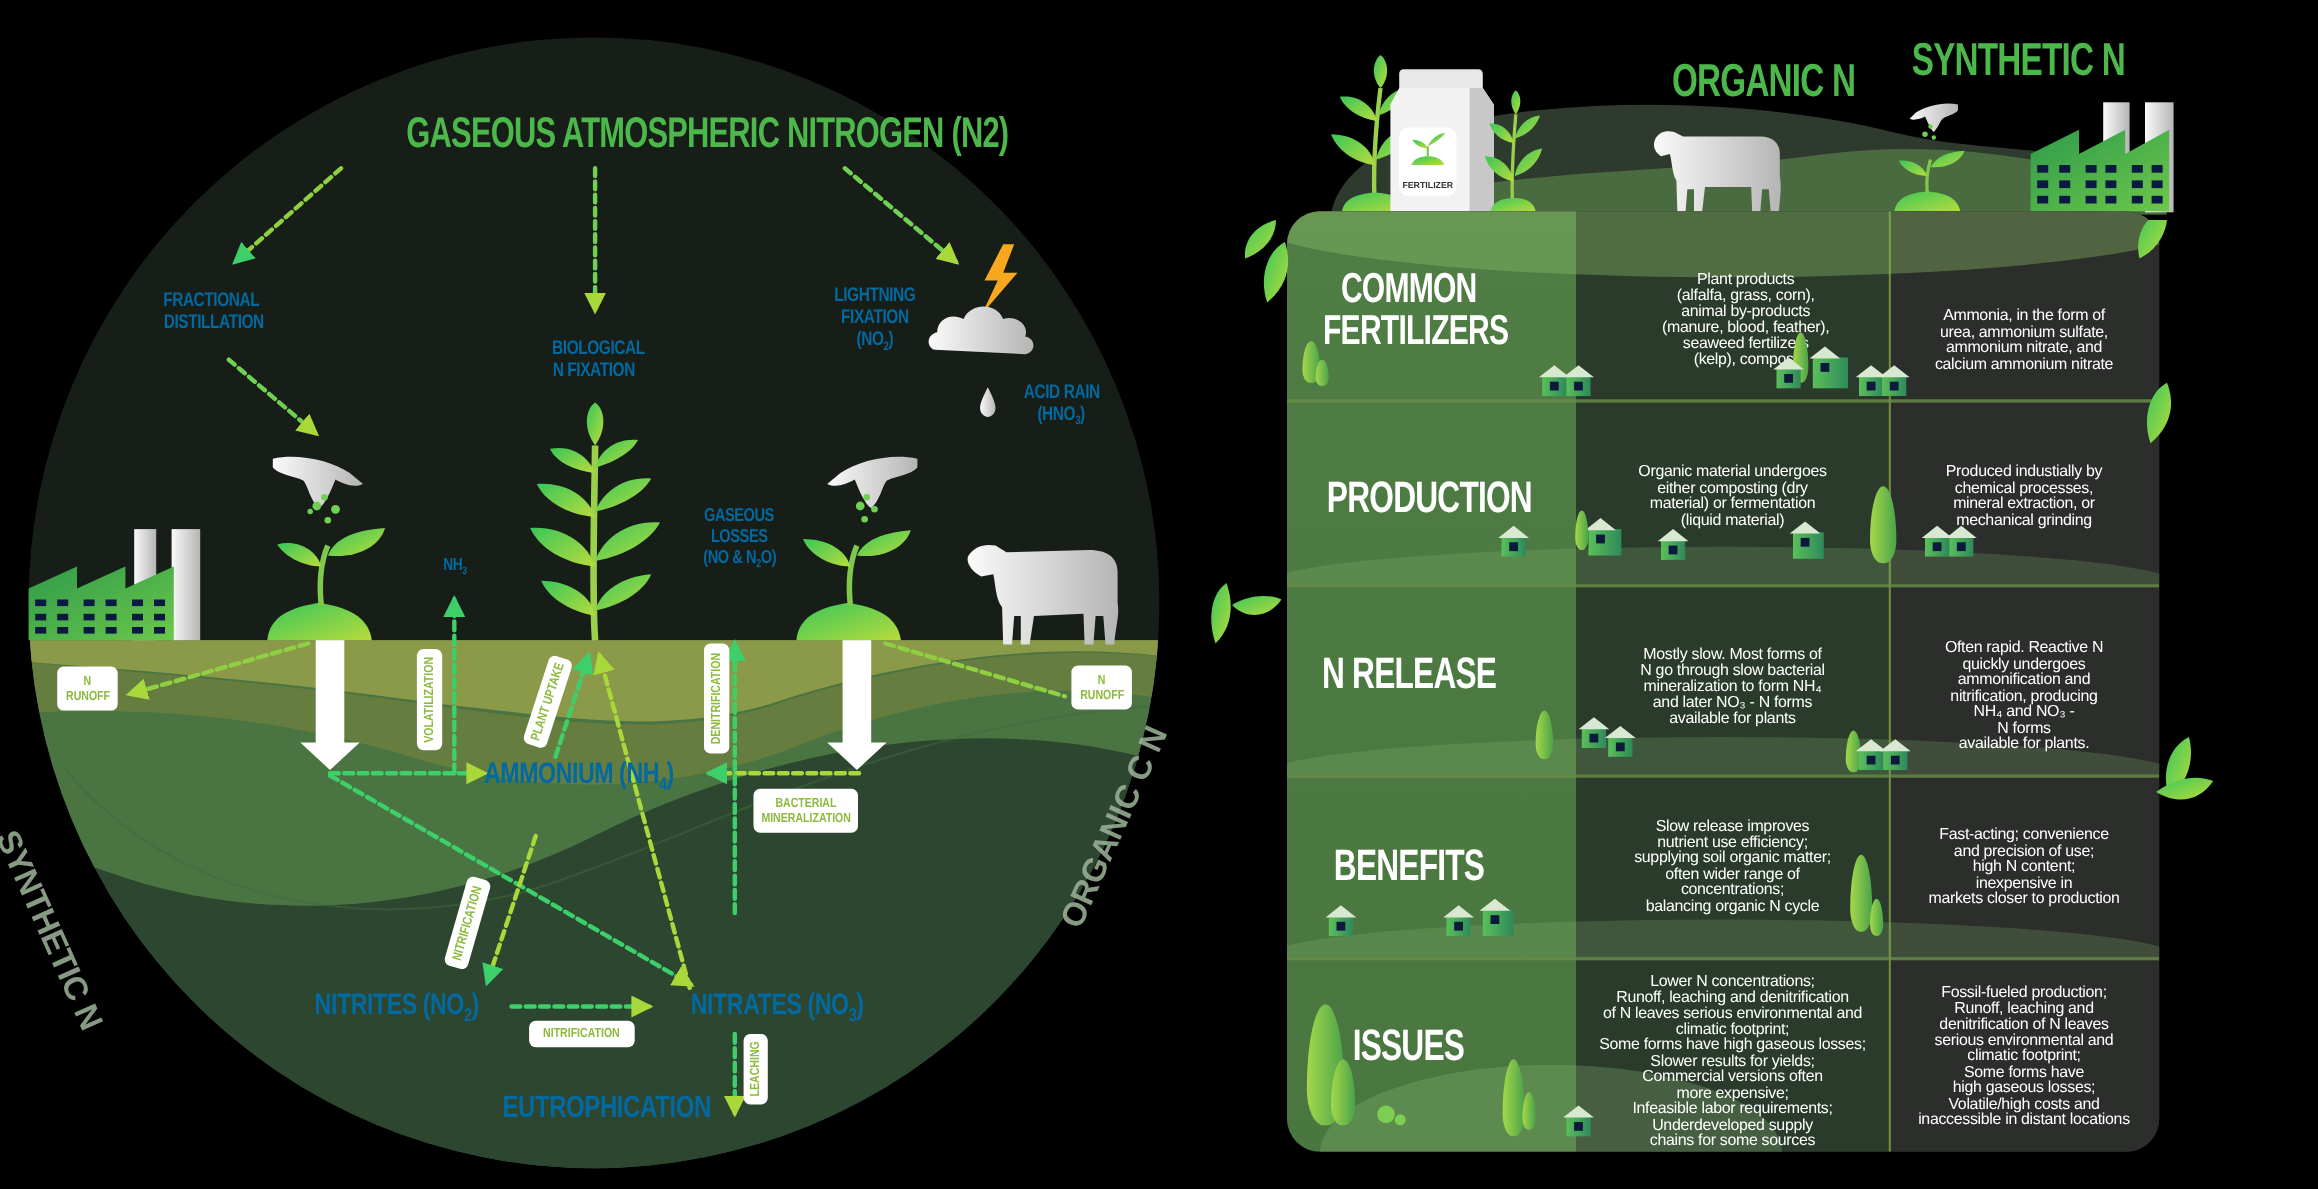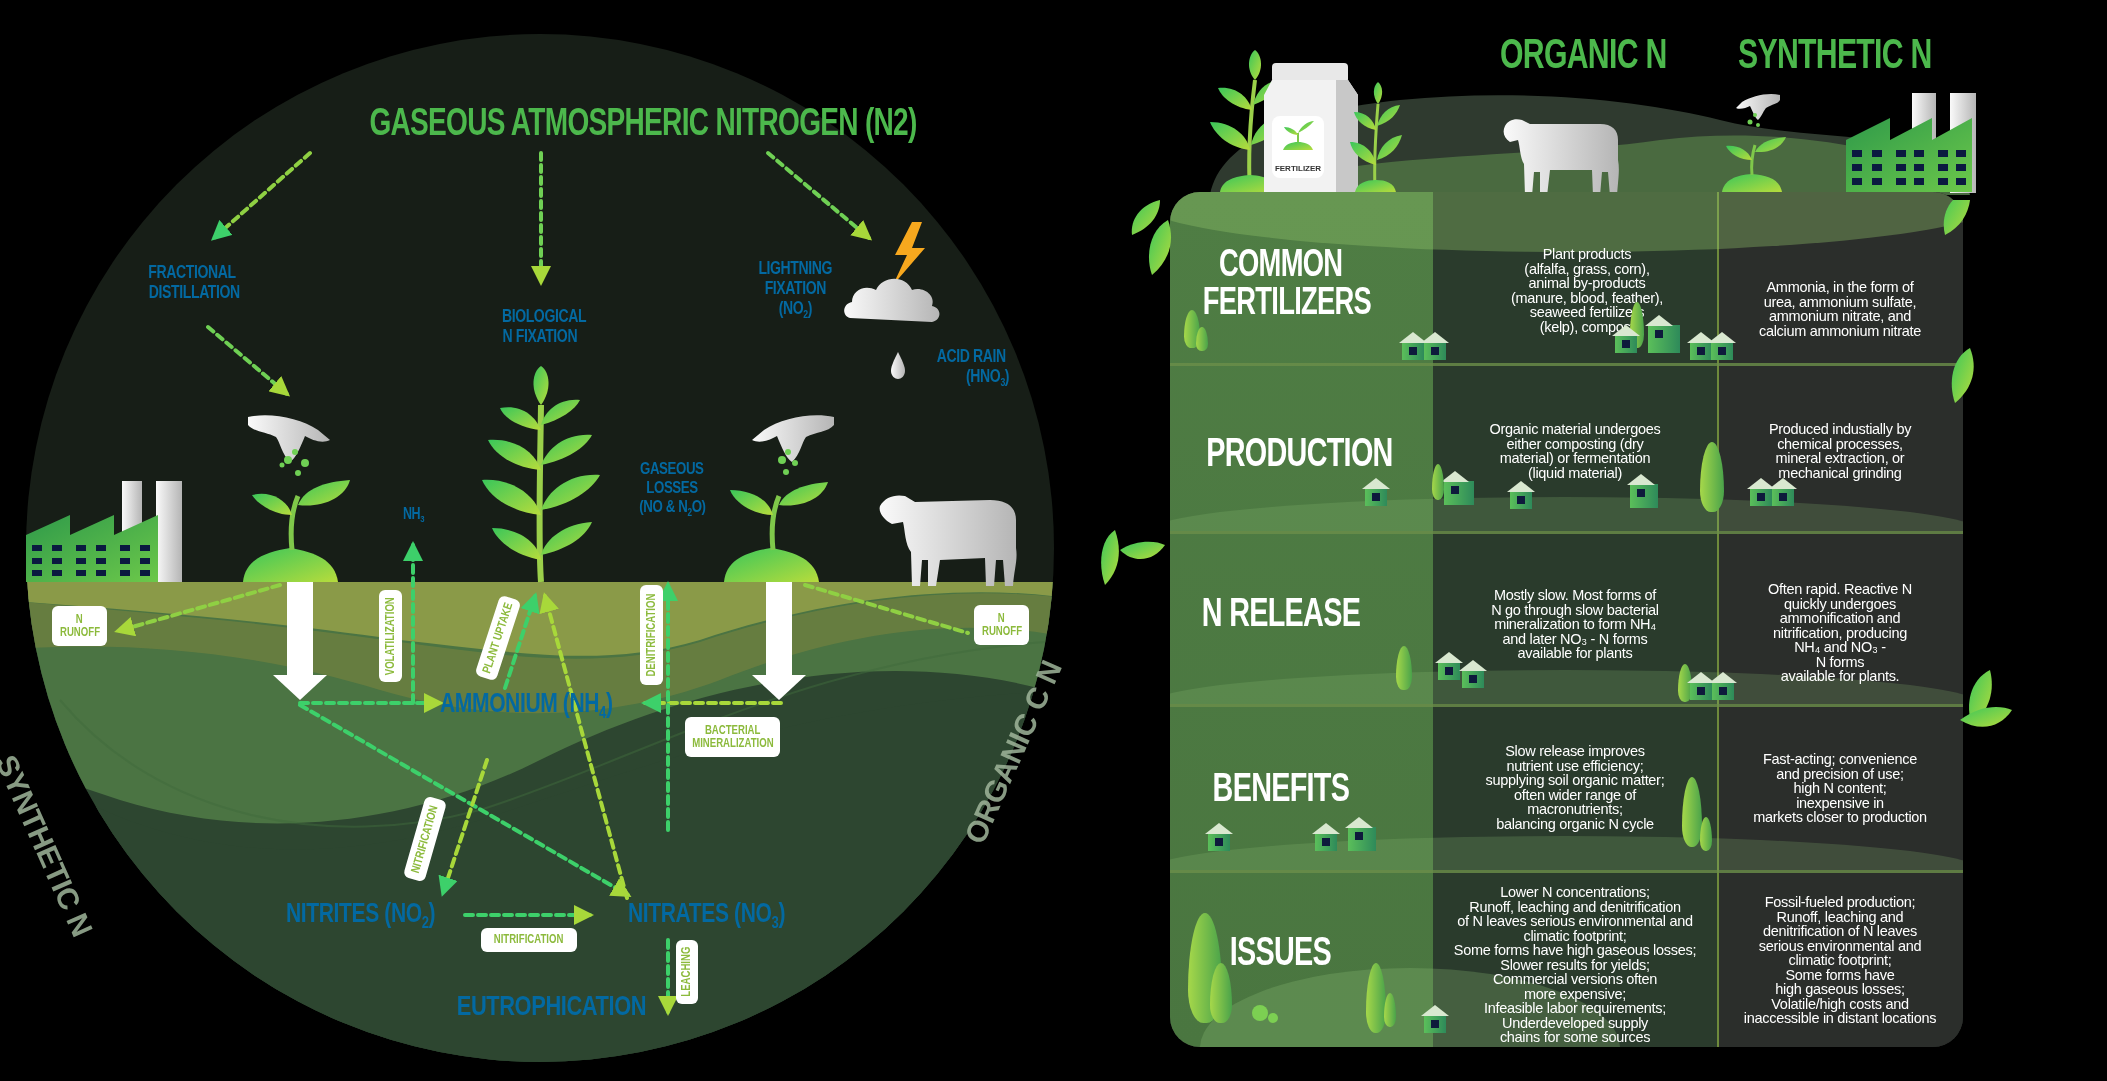--- a/index.html
+++ b/index.html
@@ -219,21 +219,21 @@
   </div>
   <div class="lbl" style="left:490px; top:306px; width:100px; font-size:18px;">
     <div class="sq">BIOLOGICAL</div><br>
     <div class="sq">N FIXATION</div>
   </div>
   <div class="lbl" style="left:745px; top:258px; width:100px; font-size:18px;">
     <div class="sq">LIGHTNING</div><br>
     <div class="sq">FIXATION</div><br>
     <div class="sq"><span>(NO</span><sub>2</sub>)</div>
   </div>
-  <div class="lbl" style="left:915px; top:346px; width:100px; font-size:18px;text-align:right;">
+  <div class="lbl" style="left:915px; top:346px; width:100px; font-size:18px;">
     <div class="sq">ACID RAIN</div><br>
     <div class="sq"><span>(HNO</span><sub>3</sub>)</div>
   </div>
   <div class="lbl" style="left:389px; top:505px; width:50px; font-size:16px;">
     <div class="sq"><span>NH</span><sub>3</sub></div>
   </div>
   <div class="lbl" style="left:622px; top:459px; width:100px; font-size:17px;">
     <div class="sq">GASEOUS</div><br>
     <div class="sq">LOSSES</div><br>
     <div class="sq"><span>(NO &amp; N</span><sub>2</sub><span>O)</span></div>
@@ -381,21 +381,21 @@
         <rect x="752" y="178" width="10" height="7"></rect>
           <rect x="772" y="178" width="10" height="7"></rect>
         <rect x="796" y="178" width="10" height="7"></rect>
           <rect x="814" y="178" width="10" height="7"></rect>
         <rect x="838" y="178" width="10" height="7"></rect>
           <rect x="856" y="178" width="10" height="7"></rect>
       </g>
     </g>
   </svg>
 
-  <div class="col-head" style="left:400px;"><span>ORGANIC N</span></div>
+  <div class="col-head" style="left:420px;margin-top:19px;"><span>ORGANIC N</span></div>
   <div class="col-head" style="left:638px;"><span>SYNTHETIC N</span></div>
 
   <div class="table">
     <div class="col-left"></div>
     <div class="col-mid"></div>
     <div class="col-right"></div>
 
     <div style="position:absolute; left:-30px; top:-40px; width:860px; height:100px; border-radius:50%; background:rgba(150,200,110,0.35);"></div>
 
     <div class="row" style="top:0; height:174px;">
@@ -477,21 +477,21 @@
     <div class="row" style="top:515px; height:166px;">
       <div class="hill"></div>
       <div class="rule"></div>
       <div class="row-head" style="top:60px;">
         <span>BENEFITS</span>
       </div>
       <div class="cell mid" style="top:37px;">Slow release improves
 nutrient use efficiency;
 supplying soil organic matter;
 often wider range of
-macronutrients;
+concentrations;
 balancing organic N cycle</div>
       <div class="cell right" style="top:45px;">Fast-acting; convenience
 and precision of use;
 high N content;
 inexpensive in
 markets closer to production</div>
       <div class="house" style="left:38px; top:126px;"></div>
       <div class="house" style="left:145px; top:126px;"></div>
       <div class="house" style="left:178px; top:120px; width:28px; height:24px;"></div>
       <div class="tree" style="left:512px; top:70px; width:20px; height:70px;"></div>

